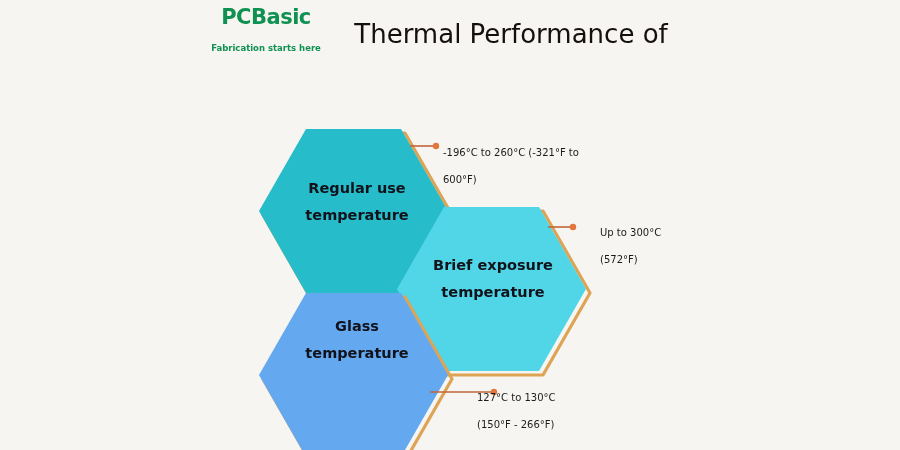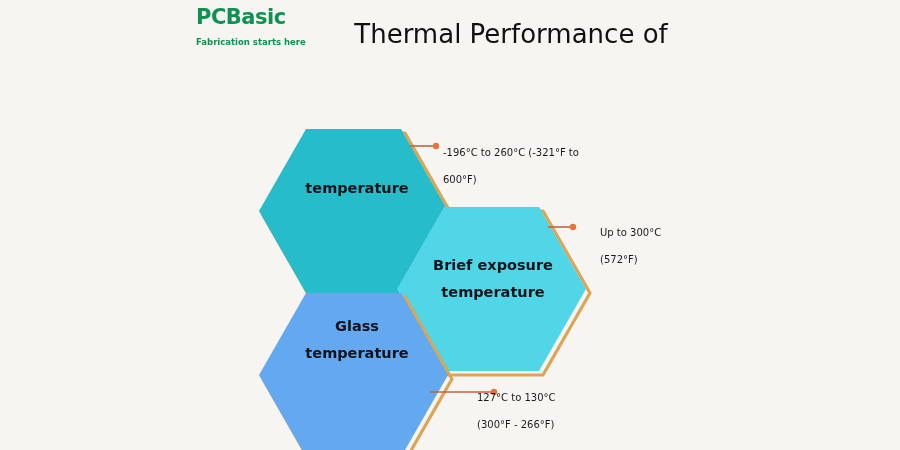--- a/index.html
+++ b/index.html
@@ -11,44 +11,45 @@
     height: 450px;
     background: #f7f5f1;
     font-family: "DejaVu Sans", sans-serif;
     overflow: hidden;
     position: relative;
   }
 
   
   #logo {
     position: absolute;
-    left: 196px;
+    left: 206px;
     top: 6px;
     width: 120px;
     height: 34px;
+    text-align: center;
   }
   #logo-mark {
     display: block;
     font-family: "DejaVu Sans", sans-serif;
     font-weight: bold;
     font-size: 21px;
     letter-spacing: -0.5px;
     color: #0f9152;
     line-height: 22px;
     white-space: nowrap;
   }
   #logo-tagline {
     display: block;
     font-family: "DejaVu Sans", sans-serif;
     font-weight: bold;
     font-size: 8.5px;
     color: #0f9152;
     line-height: 11px;
     white-space: nowrap;
-    margin-top: 9px;
+    margin-top: 15px;
   }
 
   
   #title {
     position: absolute;
     left: 330px;
     top: 16px;
     width: 362px;
     text-align: center;
     font-family: "DejaVu Sans", sans-serif;
@@ -127,20 +128,21 @@
 
     <line x1="548" y1="227" x2="571" y2="227" stroke="#c1663a" stroke-width="1.6"></line>
     <circle cx="573" cy="227" r="3.2" fill="#e2763c"></circle>
 
     <line x1="430" y1="392" x2="492" y2="392" stroke="#c1663a" stroke-width="1.6"></line>
     <circle cx="494" cy="392" r="3.2" fill="#e2763c"></circle>
   </svg>
 </div>
 
 <div class="hex-label" id="hex-label-0">
+  <div>Regular use</div>
   <div>temperature</div>
 </div>
 
 <div class="hex-label" id="hex-label-1">
   <div>Brief exposure</div>
   <div>temperature</div>
 </div>
 
 <div class="hex-label" id="hex-label-2">
   <div>Glass</div>
@@ -152,14 +154,14 @@
   <div>600°F)</div>
 </div>
 
 <div class="callout-text" id="callout-text-1">
   <div>Up to 300°C</div>
   <div>(572°F)</div>
 </div>
 
 <div class="callout-text" id="callout-text-2">
   <div>127°C to 130°C</div>
-  <div>(300°F - 266°F)</div>
+  <div>(150°F - 266°F)</div>
 </div>
 
 </body></html>

